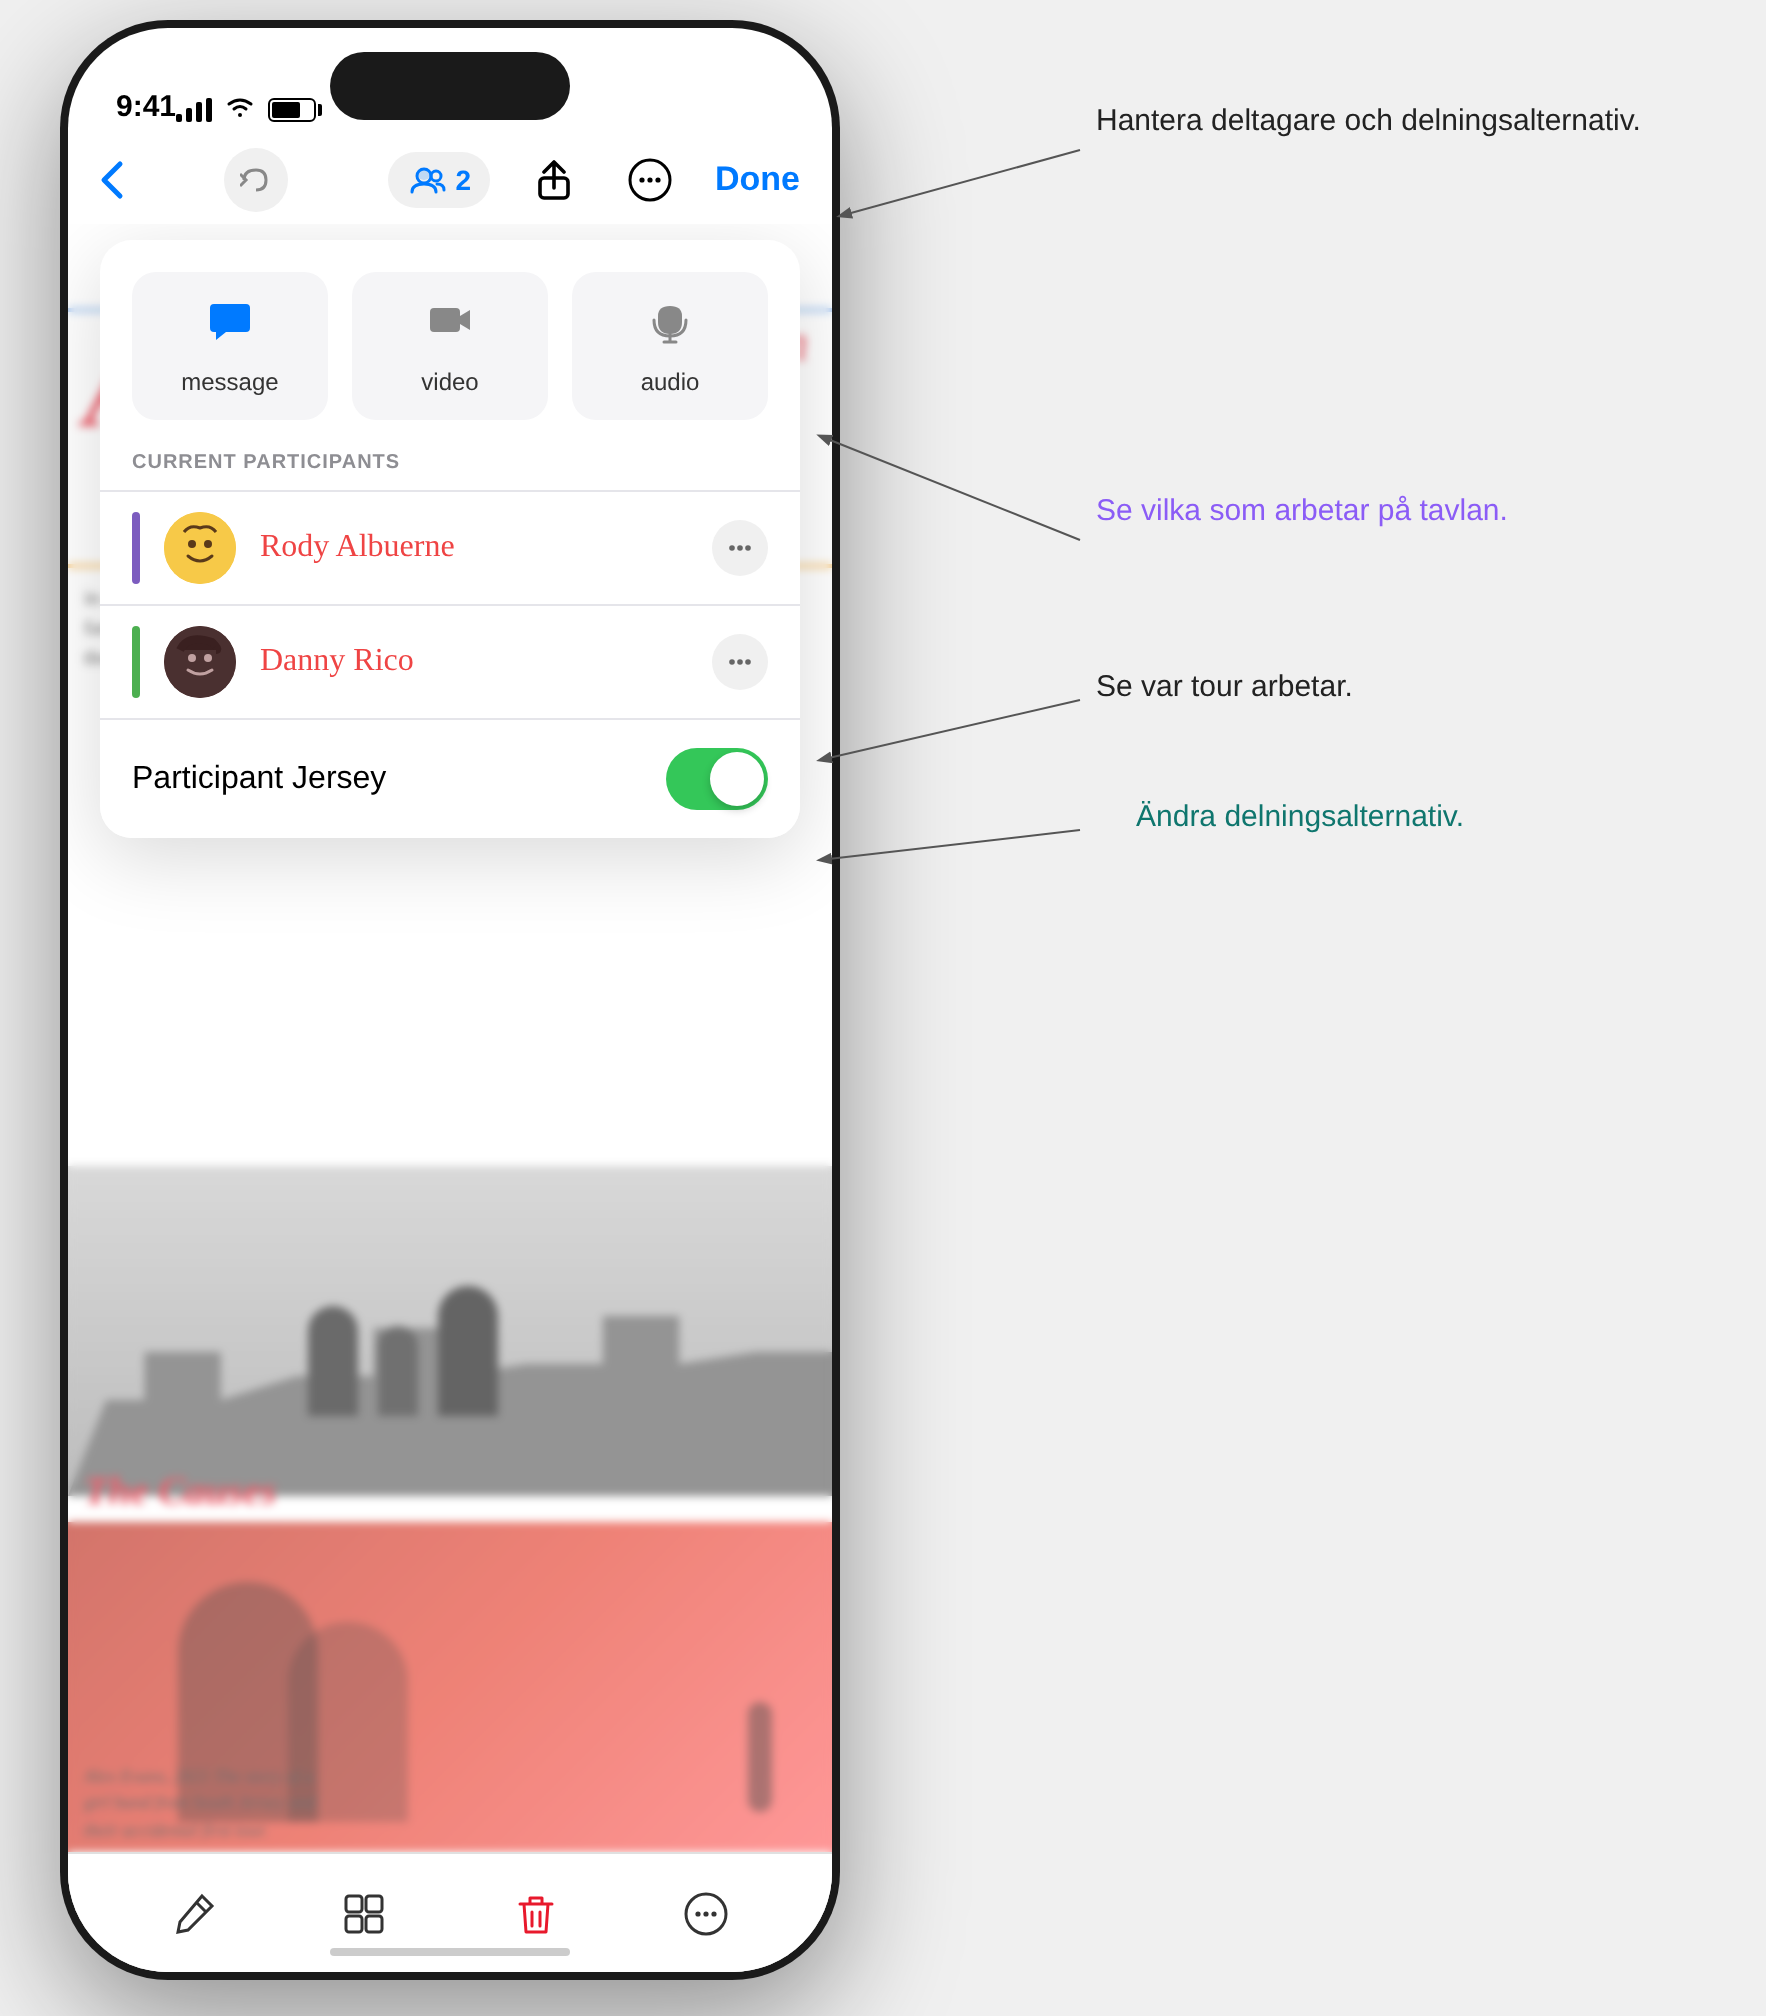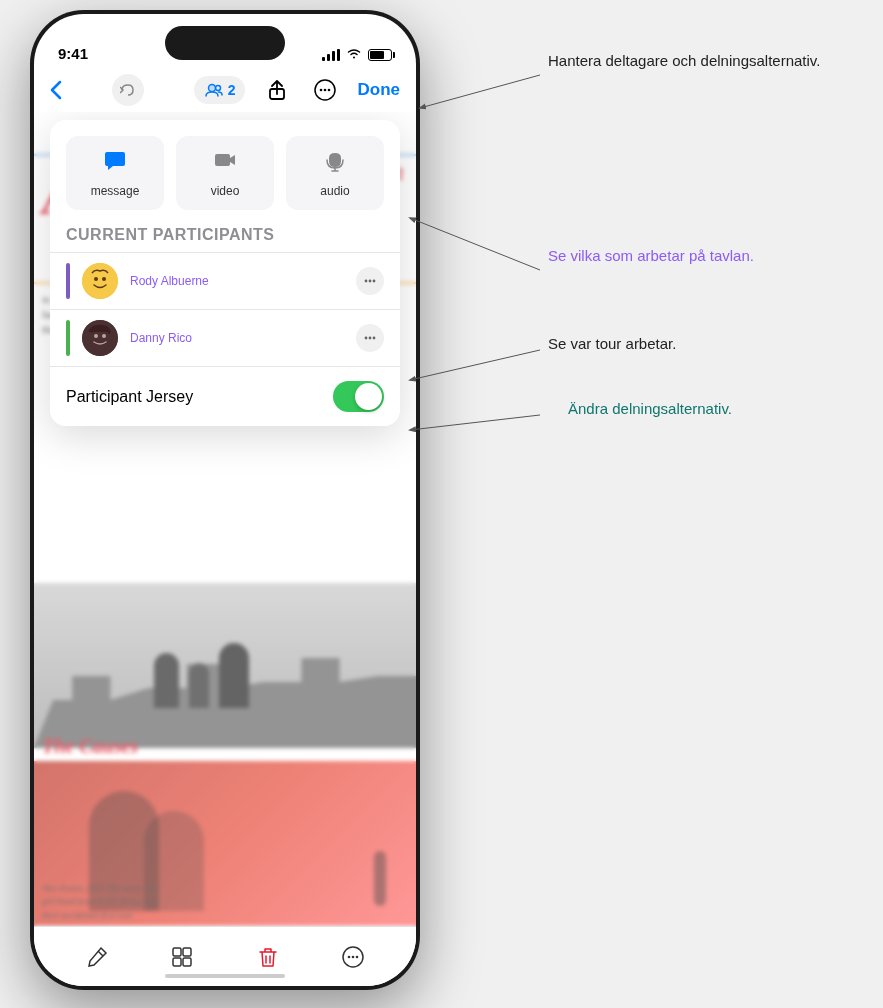--- a/index.html
+++ b/index.html
@@ -51,21 +51,21 @@
 
     
     .status-bar {
       position: absolute;
       top: 0;
       left: 0;
       right: 0;
       height: 54px;
       display: flex;
       align-items: flex-end;
-      justify-content: space-between;
+      justify-content: flex-start;
       padding: 0 24px 6px;
       z-index: 50;
     }
 
     .status-time {
       font-size: 15px;
       font-weight: 600;
       color: #000;
     }
 
@@ -286,21 +286,21 @@
       color: #888;
     }
 
     .comm-btn.audio .comm-btn-icon {
       color: #888;
     }
 
     
     .section-header {
       padding: 4px 16px 8px;
-      font-size: 16px;
+      font-size: 10px;
       font-weight: 600;
       color: #8e8e93;
       letter-spacing: 0.5px;
       text-transform: uppercase;
     }
 
     
     .participant-row {
       display: flex;
       align-items: center;
@@ -321,22 +321,23 @@
       border-radius: 50%;
       overflow: hidden;
       display: flex;
       align-items: center;
       justify-content: center;
       font-size: 18px;
     }
 
     .participant-name {
       flex: 1;
-      font-size: 12px;
-      color: #8b5cf6;
+      font-size: 16px;
+      color: #ef4444;
+      font-family: Liberation Serif, serif;
     }
 
     .participant-more {
       width: 28px;
       height: 28px;
       border-radius: 50%;
       background: #f0f0f0;
       display: flex;
       align-items: center;
       justify-content: center;

